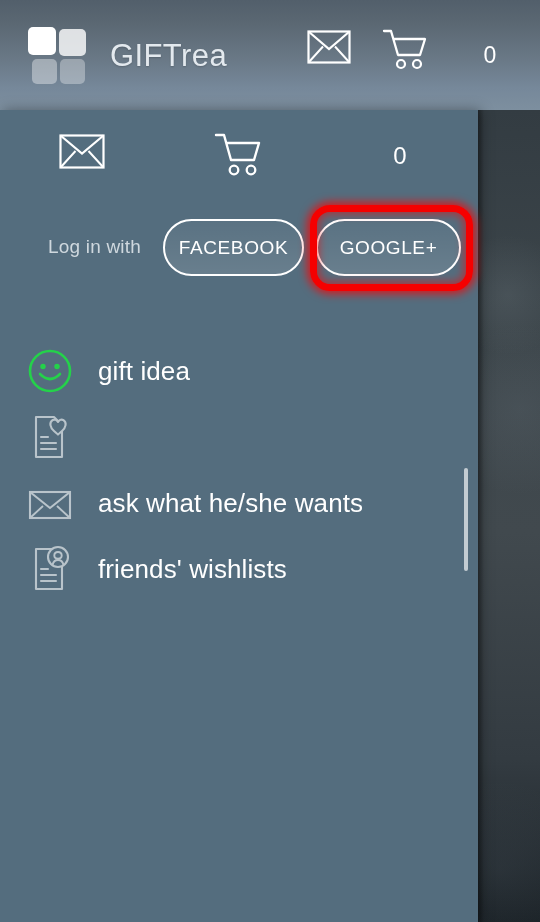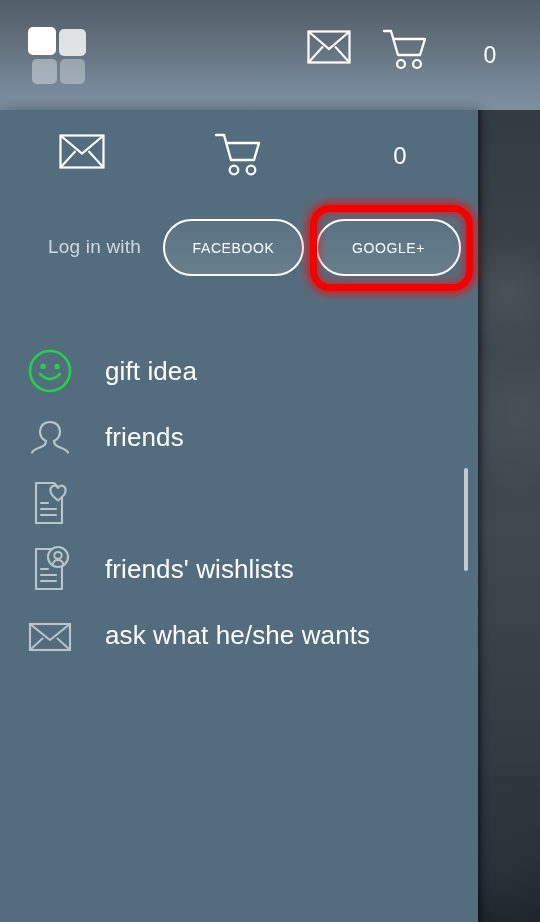--- a/index.html
+++ b/index.html
@@ -73,21 +73,21 @@
 
   
   #login-row{ position:absolute; left:0; top:205px; width:478px; height:90px; }
   #login-label{
     position:absolute; left:48px; top:236px;
     font-size:19px; color:#cfd8de; letter-spacing:0.2px;
   }
   .oauth-btn{
     position:absolute; height:57px; border:2px solid #ffffff; border-radius:29px;
     background:linear-gradient(180deg, rgba(255,255,255,0.035) 0%, rgba(255,255,255,0.12) 100%);
-    color:#ffffff; font-size:14px; letter-spacing:0.6px;
+    color:#ffffff; font-size:19px; letter-spacing:0.6px;
     display:flex; align-items:center; justify-content:center;
     cursor:pointer;
   }
   #btn-facebook{ left:163px; top:219px; width:141px; }
   #btn-google{  left:316px; top:219px; width:145px; }
 
   
   #annot{
     position:absolute; left:310px; top:205px; width:163px; height:86px;
     border:7px solid #f50000; border-radius:20px;
@@ -99,21 +99,21 @@
   
   #menu{ position:absolute; left:0; top:230px; width:478px; }
   .m-row{
     position:relative; height:66px; display:flex; align-items:center; cursor:pointer;
   }
   .m-ico{
     width:56px; height:52px; margin-left:22px;
     display:flex; align-items:center; justify-content:center; flex:0 0 auto;
   }
   .m-lbl{
-    margin-left:27px; font-size:26px; color:#ffffff; letter-spacing:0.1px; white-space:nowrap;
+    margin-left:20px; font-size:26px; color:#ffffff; letter-spacing:0.1px; white-space:nowrap;
   }
 
   
   #scrollthumb{
     position:absolute; left:464px; top:468px; width:4px; height:103px;
     background:#c3ccd2; border-radius:2px;
   }
 
   svg{ display:block; overflow:visible; }
 </style>
@@ -127,20 +127,21 @@
 
   <div id="appbar">
 
     <div id="logo">
       <i class="tl"></i>
       <i class="tr"></i>
       <i class="bl"></i>
       <i class="br"></i>
     </div>
 
+    <div id="brand">GIFTrea</div>
 
     <div class="hdr-icon" id="hdr-mail">
       <svg viewBox="0 0 44 34" width="44" height="34">
         <rect x="1.5" y="1.5" width="41" height="31" fill="none" stroke="#ffffff" stroke-width="2.2"></rect>
         <path d="M1.5 1.5 L22 19 L42.5 1.5" fill="none" stroke="#ffffff" stroke-width="2.2"></path>
         <path d="M1.5 32.5 L16 16.5 M42.5 32.5 L28 16.5" fill="none" stroke="#ffffff" stroke-width="2"></path>
       </svg>
     </div>
 
     <div class="hdr-icon" id="hdr-cart">
@@ -193,68 +194,57 @@
           <svg viewBox="0 0 44 44" width="44" height="44">
             <circle cx="22" cy="22" r="20" fill="none" stroke="#24d24a" stroke-width="2.6"></circle>
             <circle cx="15" cy="17.5" r="2.7" fill="#24d24a"></circle>
             <circle cx="29" cy="17.5" r="2.7" fill="#24d24a"></circle>
             <path d="M12 25 Q22 35 32 25" fill="none" stroke="#24d24a" stroke-width="2.6" stroke-linecap="round"></path>
           </svg>
         </div>
         <div class="m-lbl">gift idea</div>
       </div>
 
-      <div class="m-row">
-        <div class="m-ico">
-          <svg viewBox="0 0 44 44" width="44" height="44">
-            <path d="M22 7 C15.5 7 12 11.5 12 16.5 C12 21 15 24.5 18 26" fill="none" stroke="#b9c4cb" stroke-width="2.2" stroke-linecap="round"></path>
-            <path d="M22 7 C28.5 7 32 11.5 32 16.5 C32 21 29 24.5 26 26" fill="none" stroke="#b9c4cb" stroke-width="2.2" stroke-linecap="round"></path>
-            <path d="M18 26 C18 29 17 30.5 13 32 C8 33.8 5 35.5 4 37.5" fill="none" stroke="#b9c4cb" stroke-width="2.2" stroke-linecap="round"></path>
-            <path d="M26 26 C26 29 27 30.5 31 32 C36 33.8 39 35.5 40 37.5" fill="none" stroke="#b9c4cb" stroke-width="2.2" stroke-linecap="round"></path>
-          </svg>
-        </div>
-        <div class="m-lbl">friends</div>
-      </div>
 
       <div class="m-row">
         <div class="m-ico">
           <svg viewBox="0 0 44 48" width="44" height="48">
             <path d="M8 4 L26 4 L34 12 L34 44 L8 44 Z" fill="none" stroke="#b9c4cb" stroke-width="2.1" stroke-linejoin="round"></path>
             <path d="M13 24 L20 24 M13 30 L28 30 M13 36 L28 36" fill="none" stroke="#b9c4cb" stroke-width="2.1" stroke-linecap="round"></path>
             <path d="M26 18 C22 14.5 21 9.5 24.5 7.2 C27 5.6 29 7.4 30 9
                      C31 7.4 33 5.6 35.5 7.2 C39 9.5 38 14.5 34 18
                      C32 19.8 30.8 20.8 30 21.6 C29.2 20.8 28 19.8 26 18 Z" fill="#546d7e" stroke="#b9c4cb" stroke-width="2.1" stroke-linejoin="round"></path>
           </svg>
         </div>
+      </div>
+
+      <div class="m-row">
+        <div class="m-ico">
+          <svg viewBox="0 0 44 34" width="44" height="34">
+            <rect x="2" y="6" width="40" height="26" fill="none" stroke="#b9c4cb" stroke-width="2.1"></rect>
+            <path d="M2 6 L22 22 L42 6" fill="none" stroke="#b9c4cb" stroke-width="2.1"></path>
+            <path d="M2 32 L15 20 M42 32 L29 20" fill="none" stroke="#b9c4cb" stroke-width="1.9"></path>
+          </svg>
+        </div>
+        <div class="m-lbl">ask what he/she wants</div>
       </div>
 
       <div class="m-row">
         <div class="m-ico">
           <svg viewBox="0 0 44 48" width="44" height="48">
             <path d="M8 4 L26 4 L34 12 L34 44 L8 44 Z" fill="none" stroke="#b9c4cb" stroke-width="2.1" stroke-linejoin="round"></path>
             <path d="M13 24 L20 24 M13 30 L28 30 M13 36 L28 36" fill="none" stroke="#b9c4cb" stroke-width="2.1" stroke-linecap="round"></path>
             <circle cx="30" cy="12" r="10" fill="#546d7e" stroke="#b9c4cb" stroke-width="2.1"></circle>
             <path d="M30 7 C27.6 7 26.3 8.7 26.3 10.6 C26.3 12.4 27.8 13.8 30 13.8
                      C32.2 13.8 33.7 12.4 33.7 10.6 C33.7 8.7 32.4 7 30 7 Z" fill="none" stroke="#b9c4cb" stroke-width="1.9"></path>
             <path d="M24.6 19.6 C25.4 16.4 27.4 15 30 15 C32.6 15 34.6 16.4 35.4 19.6" fill="none" stroke="#b9c4cb" stroke-width="1.9" stroke-linecap="round"></path>
           </svg>
         </div>
         <div class="m-lbl">friends' wishlists</div>
       </div>
 
-      <div class="m-row">
-        <div class="m-ico">
-          <svg viewBox="0 0 44 34" width="44" height="34">
-            <rect x="2" y="6" width="40" height="26" fill="none" stroke="#b9c4cb" stroke-width="2.1"></rect>
-            <path d="M2 6 L22 22 L42 6" fill="none" stroke="#b9c4cb" stroke-width="2.1"></path>
-            <path d="M2 32 L15 20 M42 32 L29 20" fill="none" stroke="#b9c4cb" stroke-width="1.9"></path>
-          </svg>
-        </div>
-        <div class="m-lbl">ask what he/she wants</div>
-      </div>
-
 
     </div>
 
     <div id="scrollthumb" style="top:358px;"></div>
 
   </div>
 </div>
 
 </body></html>

